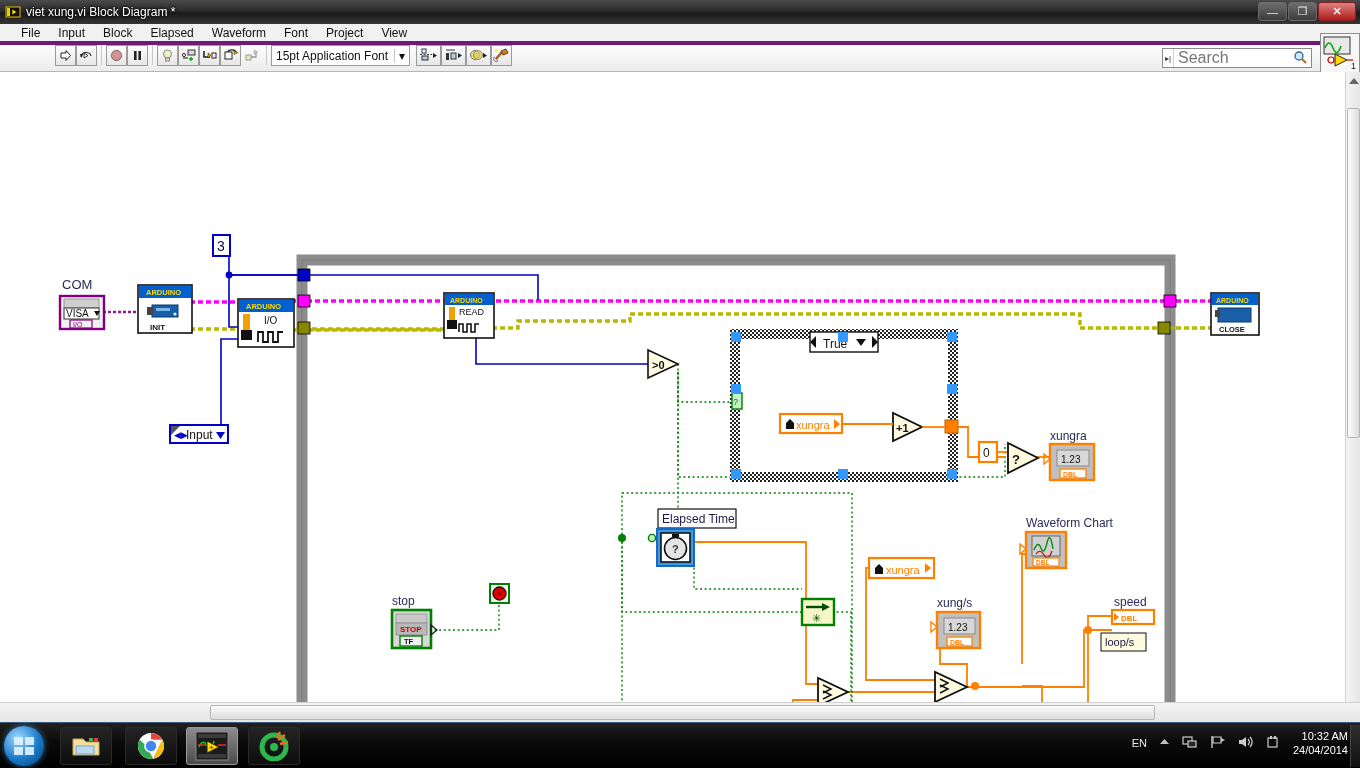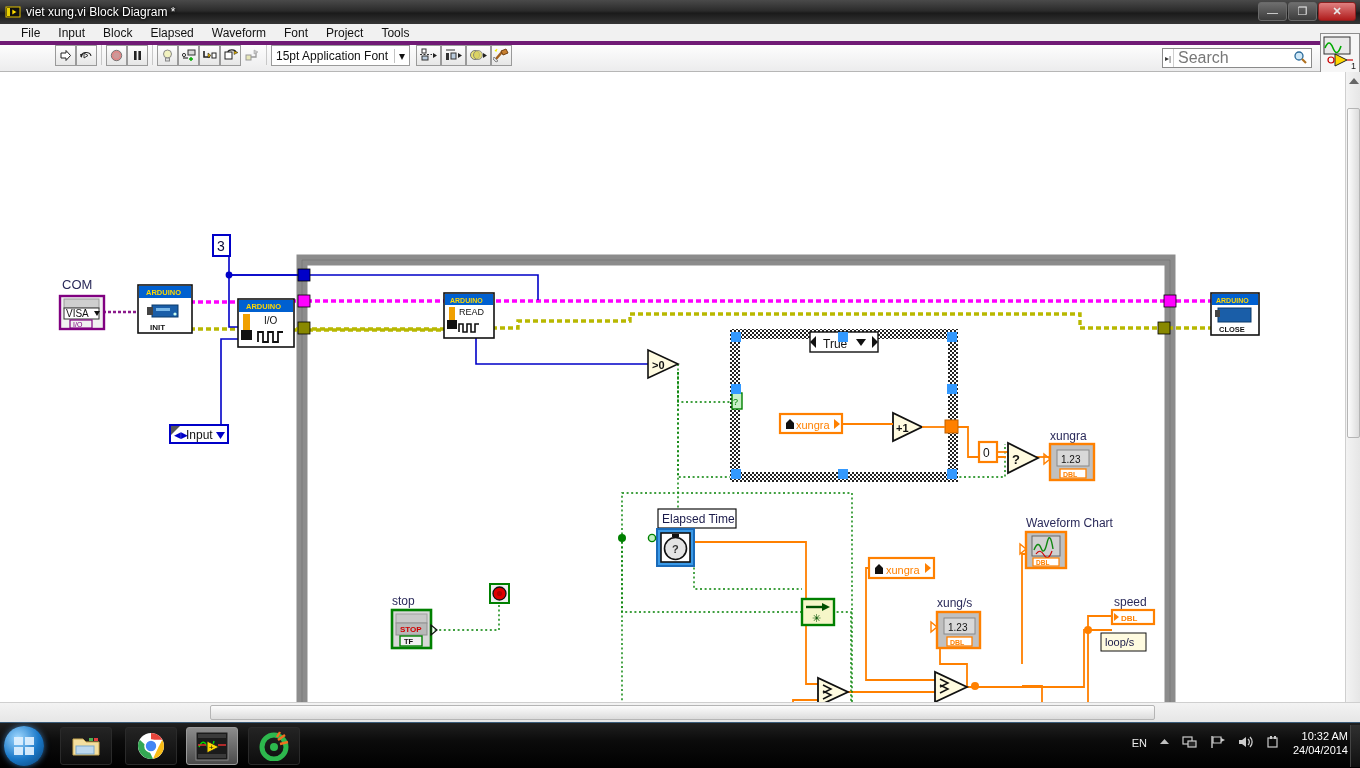--- a/index.html
+++ b/index.html
@@ -108,21 +108,21 @@
   </div>
 
   <div id="menubar">
     <div class="mi">File</div>
     <div class="mi">Input</div>
     <div class="mi">Block</div>
     <div class="mi">Elapsed</div>
     <div class="mi">Waveform</div>
     <div class="mi">Font</div>
     <div class="mi">Project</div>
-    <div class="mi">Tools</div>
+    <div class="mi">View</div>
   </div>
 
   <div id="toolbar">
     <div style="width:55px"></div>
     <div class="tbtn">
       <svg width="15" height="15" viewBox="0 0 15 15">
           <polygon points="3,5 8,5 8,2.5 12.5,7.5 8,12.5 8,10 3,10" fill="#fff" stroke="#222" stroke-width="1"></polygon>
         </svg>
     </div>
     <div class="tbtn">

